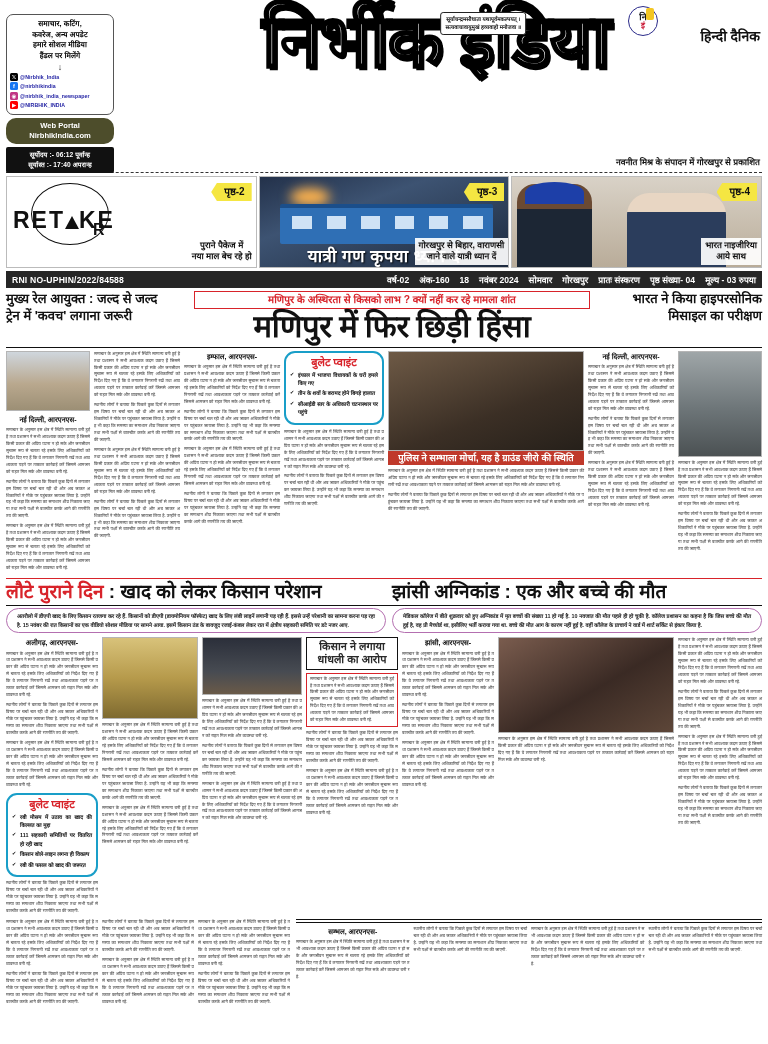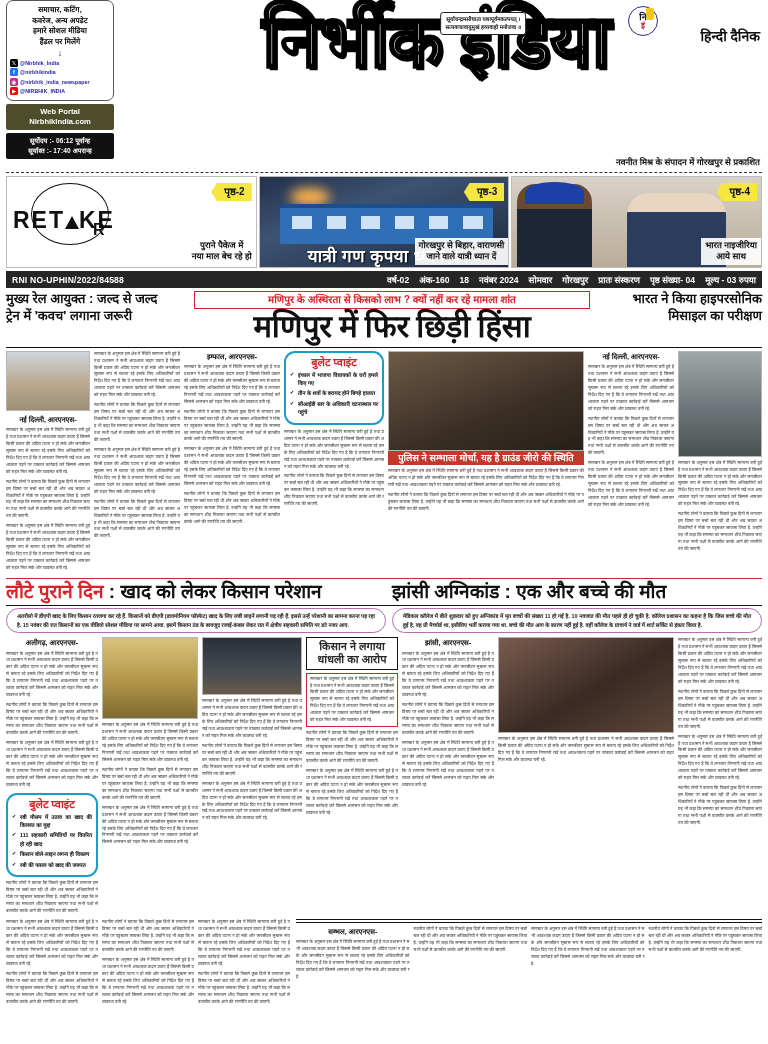--- a/index.html
+++ b/index.html
@@ -7,42 +7,42 @@
     width: 768px; height: 1044px;
     background: #ffffff;
     font-family: "Liberation Sans", "DejaVu Sans", sans-serif;
     color: #111;
     overflow: hidden;
   }
   .page { width: 768px; height: 1044px; position: relative; background:#fff; padding: 0 6px; }
 
   
   .masthead { position: relative; height: 172px; display: flex; align-items: stretch; }
-  .mast-left { width: 108px; flex: 0 0 108px; padding-top: 0; display:flex; flex-direction:column; gap:3px;}
+  .mast-left { width: 108px; flex: 0 0 108px; padding-top: 14px; display:flex; flex-direction:column; gap:3px;}
   .social-box {
     border: 1.5px solid #555; border-radius: 7px; padding: 4px 3px 3px;
     background: #fff;
   }
   .social-box .line {
     font-size: 7.4px; font-weight: 700; text-align: center; line-height: 1.45;
     letter-spacing: .1px; color:#000;
   }
   .arrow-down { text-align:center; font-size:9px; line-height:7px; color:#222; margin:2px 0 1px;}
   .handles { margin-top: 2px; }
   .handle { display: flex; align-items: center; gap: 2px; margin-bottom: 1.5px; }
   .sico { width: 8px; height: 8px; border-radius: 1.5px; display:inline-block; flex:0 0 8px;
           font-size:5.5px; color:#fff; text-align:center; line-height:8px; font-weight:700;}
   .sico.x { background:#000; }
   .sico.fb { background:#1877f2; }
   .sico.ig { background: #c13584; }
   .sico.yt { background:#ff0000; }
   .handle span.htxt { font-size:5.2px; font-weight:700; color:#1a1aa0; letter-spacing:.1px;}
   .web-portal {
     background:#4d4d2b; color:#fff; text-align:center; padding:3px 2px;
-    font-size:7.6px; font-weight:700; line-height:1.35; border-radius:2px;
+    font-size:7.6px; font-weight:700; line-height:1.35; border-radius:10px;
   }
   .sun-box { background:#111; color:#fff; padding:3px 2px; border-radius:2px; }
   .sun-box div { font-size:6.6px; font-weight:700; line-height:1.5; text-align:center; letter-spacing:.1px;}
 
   .mast-center { flex:1; position: relative; }
   .nameplate {
     position:absolute; left:-4px; top:6px; right:0;
     text-align:center;
     font-family: "Liberation Serif", "DejaVu Serif", serif;
     font-size: 72px; font-weight: 700; line-height: 1;

